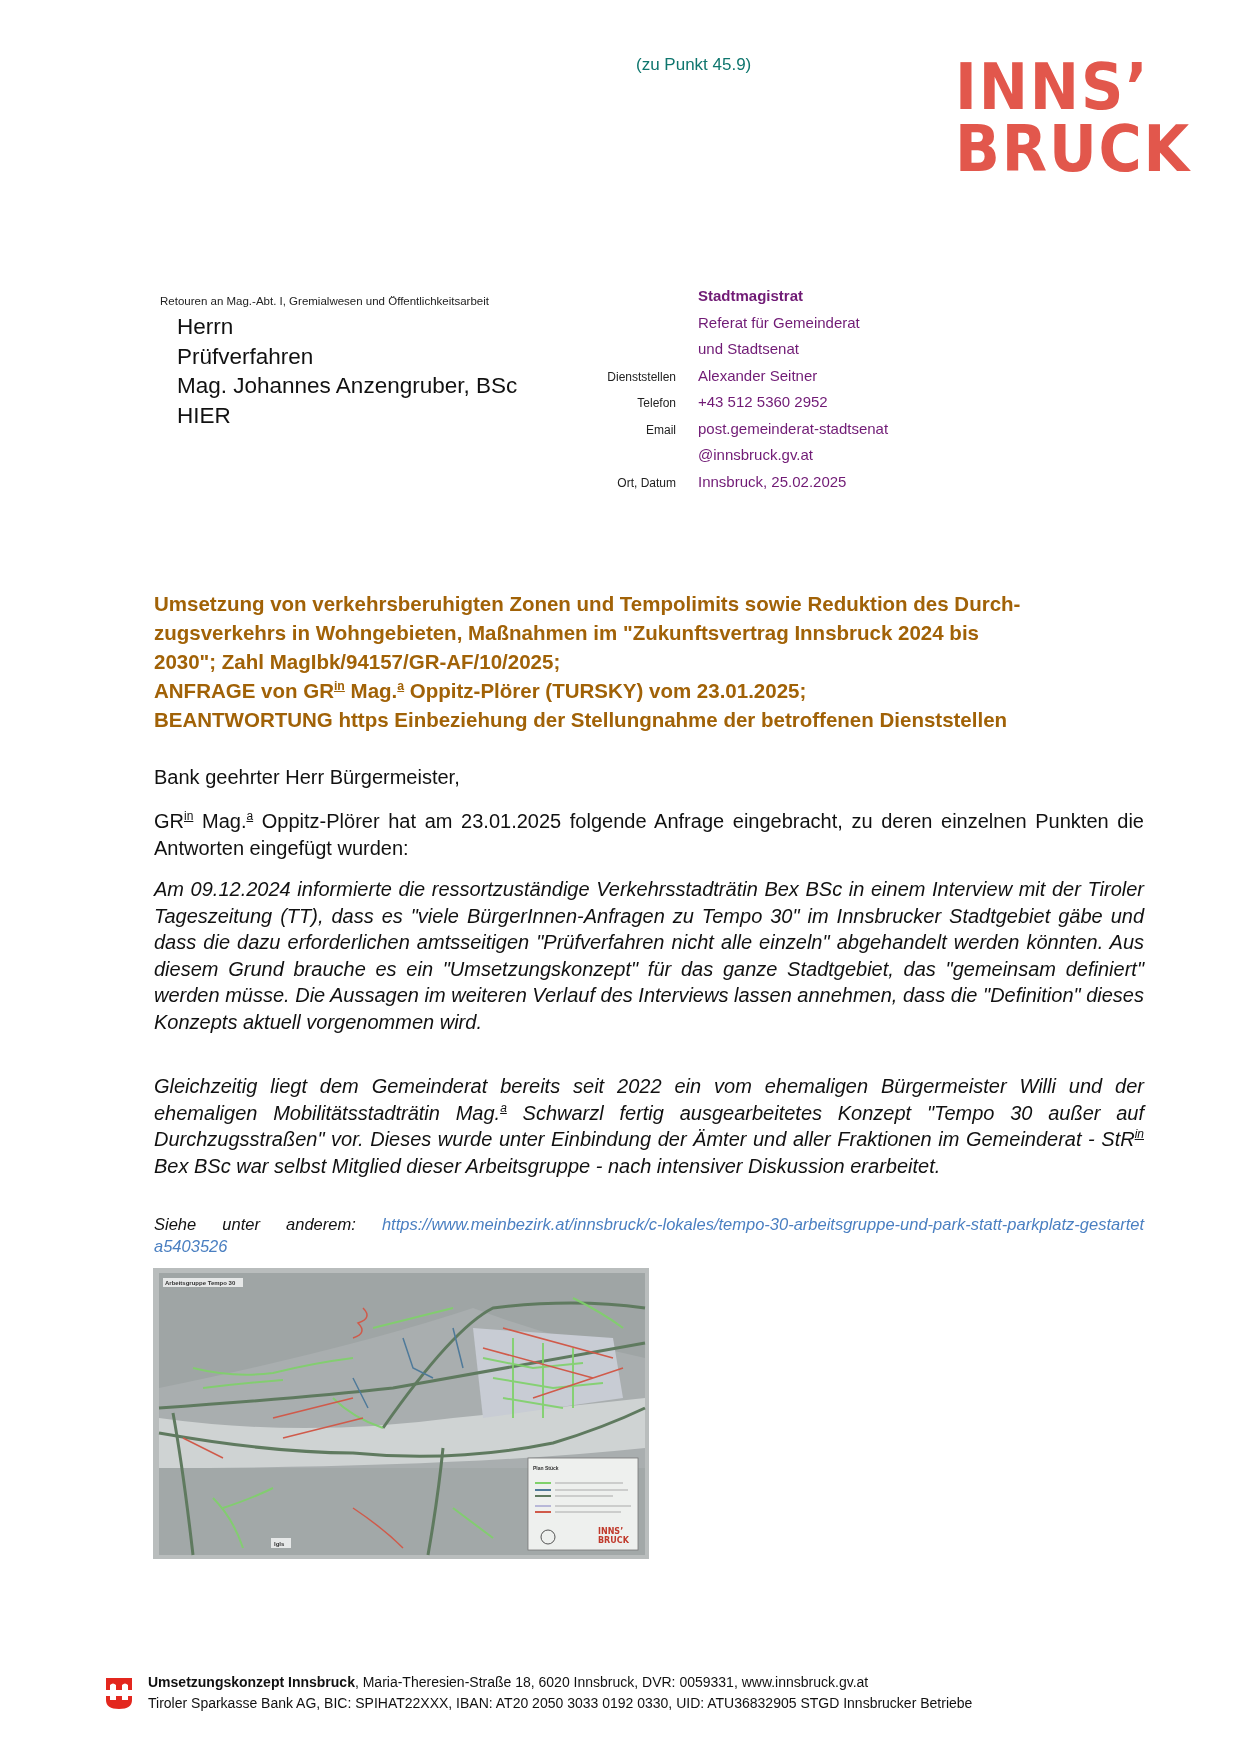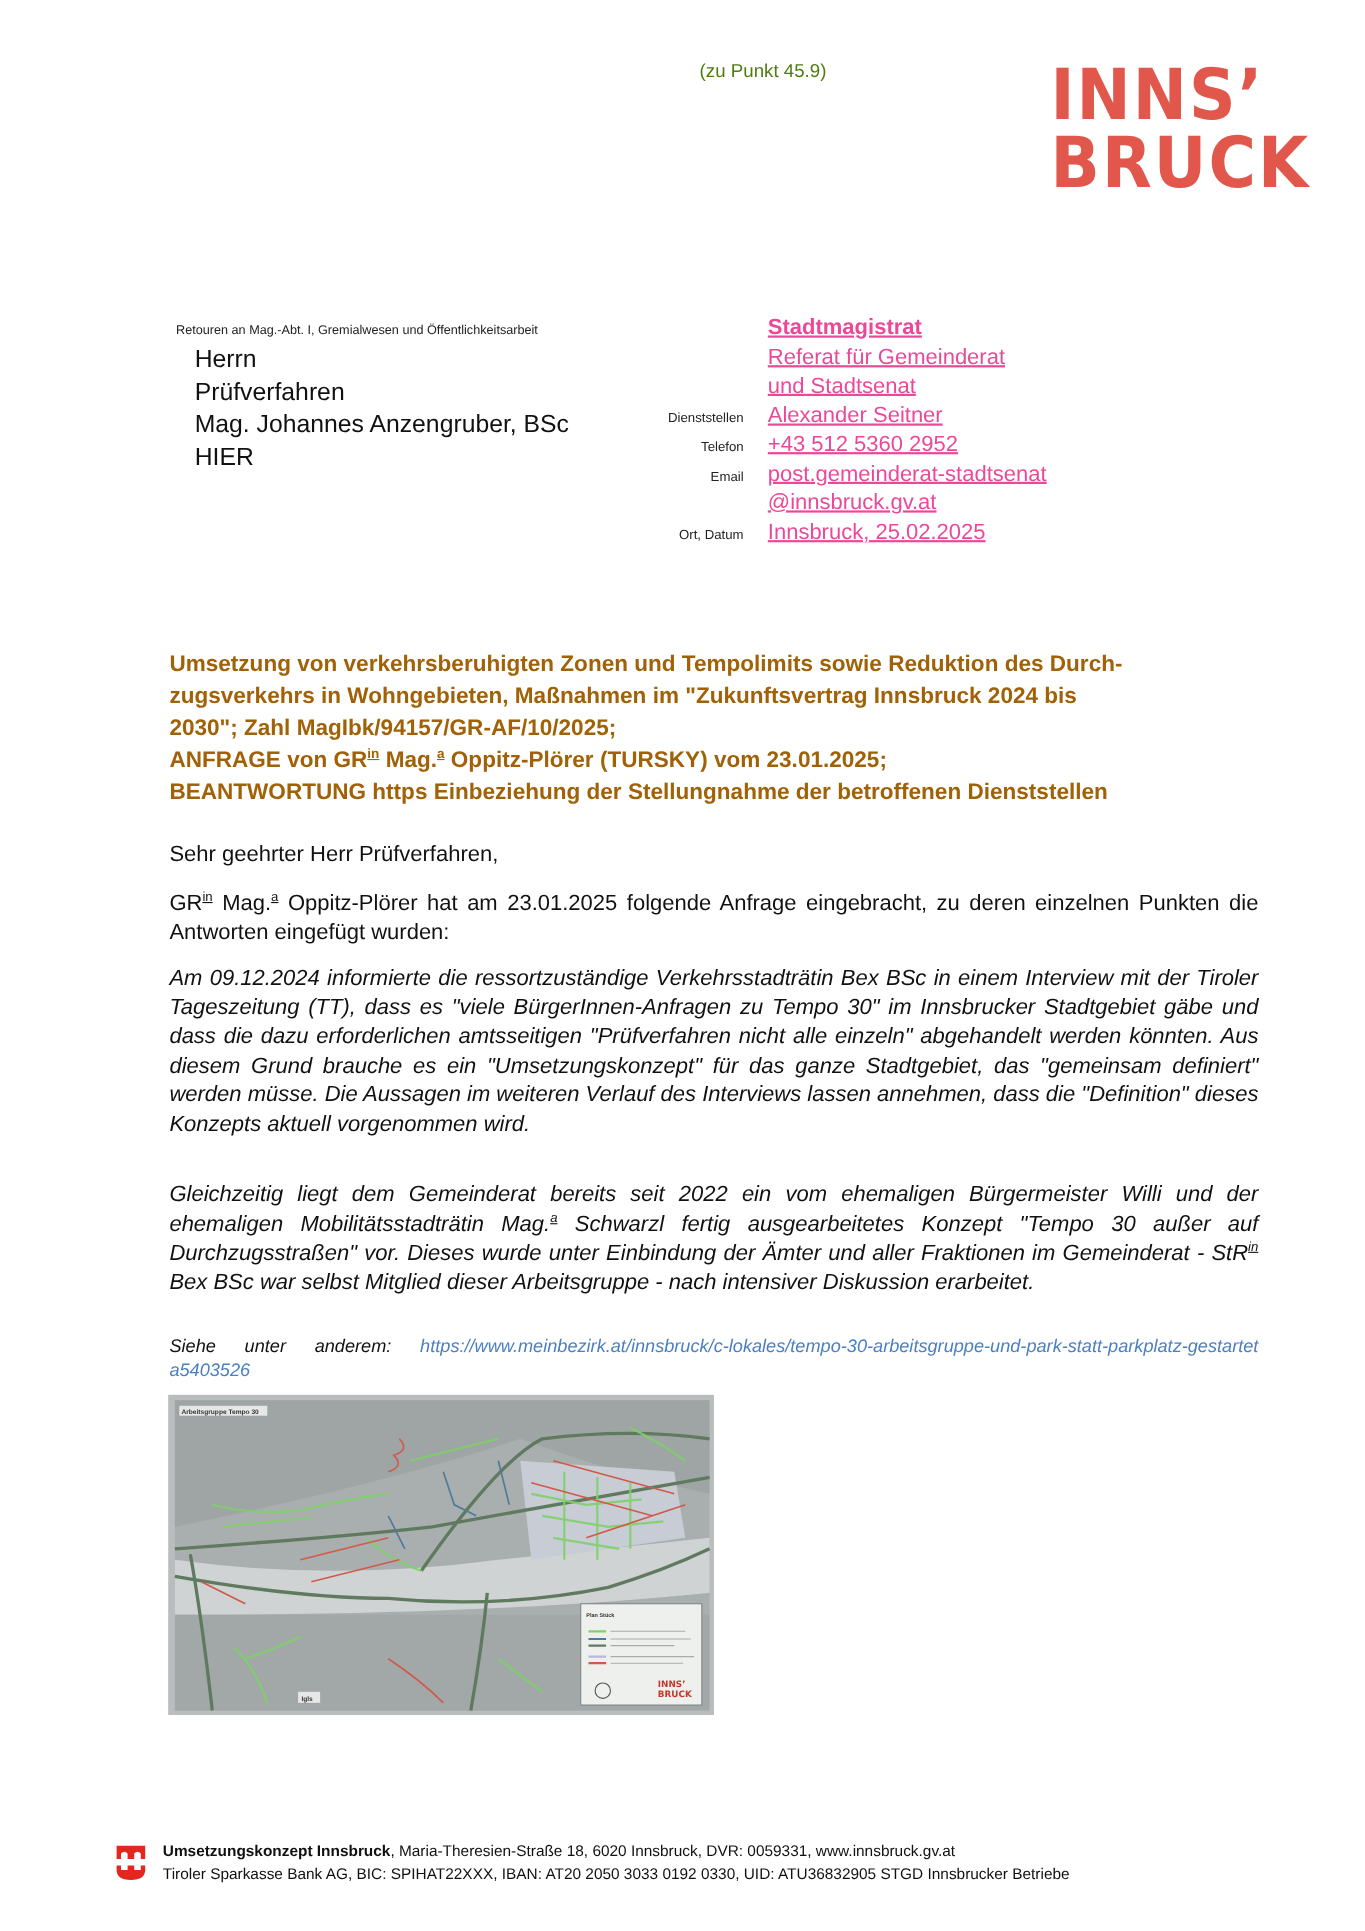--- a/index.html
+++ b/index.html
@@ -1,29 +1,29 @@
 <!DOCTYPE html>
 <html><head>
 <meta charset="utf-8">
 <style>
   html, body { margin: 0; padding: 0; background: #ffffff; }
   body { width: 1241px; height: 1755px; position: relative; overflow: hidden;
          font-family: "Liberation Sans", sans-serif; color: #111; }
   .abs { position: absolute; }
-  .ref-note { left: 636px; top: 55px; font-size: 17px; color: #4d7c0f; }
+  .ref-note { left: 636px; top: 55px; font-size: 17px; color: #0f766e; }
   .logo { left: 955px; top: 56px; width: 240px; height: 124px; color: #e2574c;
           font-family: "DejaVu Sans", sans-serif; font-weight: bold; font-size: 64px;
           line-height: 62px; letter-spacing: 2px; transform: scaleX(0.92); transform-origin: left top; }
   .logo div { white-space: nowrap; }
   .return-line { left: 160px; top: 295px; font-size: 11.5px; color: #222; }
   .recipient { left: 160px; top: 312px; font-size: 22.5px; line-height: 29.5px; color: #111; margin-left: 17px; }
   .sender { left: 560px; top: 287px; }
   .srow { display: flex; align-items: baseline; height: 26.5px; }
   .slabel { width: 116px; text-align: right; font-size: 12px; color: #222; padding-right: 22px; }
-  .sval { font-size: 20px; color: #ec4899; white-space: nowrap; text-decoration: underline; }
+  .sval { font-size: 15px; color: #701a75; white-space: nowrap; }
   .sval.bold { font-weight: bold; }
   .subject { left: 154px; top: 589px; width: 990px; font-size: 20.5px; font-weight: bold;
              line-height: 29px; color: #a16207; }
   .subject sup, .para sup { font-size: 60%; line-height: 0; text-decoration: underline; }
   .salutation { left: 154px; top: 766px; font-size: 20px; color: #111; }
   .para { left: 154px; width: 990px; font-size: 20px; line-height: 26.5px; text-align: justify; color: #111; }
   .p-intro { top: 808px; }
   .p-q1 { top: 876px; font-style: italic; }
   .p-q2 { top: 1073px; font-style: italic; }
   .see-also { left: 154px; top: 1213px; width: 990px; font-size: 16.5px; line-height: 22px; font-style: italic; text-align: justify; }
@@ -88,21 +88,21 @@
 </div>
 
 <div class="abs subject">
   <div>Umsetzung von verkehrsberuhigten Zonen und Tempolimits sowie Reduktion des Durch-</div>
   <div>zugsverkehrs in Wohngebieten, Maßnahmen im "Zukunftsvertrag Innsbruck 2024 bis</div>
   <div>2030"; Zahl MagIbk/94157/GR-AF/10/2025;</div>
   <div><span>ANFRAGE von GR</span><sup>in</sup><span> Mag.</span><sup>a</sup><span> Oppitz-Plörer (TURSKY) vom 23.01.2025;</span></div>
   <div>BEANTWORTUNG https Einbeziehung der Stellungnahme der betroffenen Dienststellen</div>
 </div>
 
-<div class="abs salutation">Sehr geehrter Herr Prüfverfahren,</div>
+<div class="abs salutation">Bank geehrter Herr Bürgermeister,</div>
 
 <div class="abs para p-intro"><span>GR</span><sup>in</sup><span> Mag.</span><sup>a</sup><span> Oppitz-Plörer hat am 23.01.2025 folgende Anfrage eingebracht, zu deren einzelnen Punkten die Antworten eingefügt wurden:</span></div>
 
 <div class="abs para p-q1">Am 09.12.2024 informierte die ressortzuständige Verkehrsstadträtin Bex BSc in einem Interview mit der Tiroler Tageszeitung (TT), dass es "viele BürgerInnen-Anfragen zu Tempo 30" im Innsbrucker Stadtgebiet gäbe und dass die dazu erforderlichen amtsseitigen "Prüfverfahren nicht alle einzeln" abgehandelt werden könnten. Aus diesem Grund brauche es ein "Umsetzungskonzept" für das ganze Stadtgebiet, das "gemeinsam definiert" werden müsse. Die Aussagen im weiteren Verlauf des Interviews lassen annehmen, dass die "Definition" dieses Konzepts aktuell vorgenommen wird.</div>
 
 <div class="abs para p-q2"><span>Gleichzeitig liegt dem Gemeinderat bereits seit 2022 ein vom ehemaligen Bürgermeister Willi und der ehemaligen Mobilitätsstadträtin Mag.</span><sup>a</sup><span> Schwarzl fertig ausgearbeitetes Konzept "Tempo 30 außer auf Durchzugsstraßen" vor. Dieses wurde unter Einbindung der Ämter und aller Fraktionen im Gemeinderat - StR</span><sup>in</sup><span> Bex BSc war selbst Mitglied dieser Arbeitsgruppe - nach intensiver Diskussion erarbeitet.</span></div>
 
 <div class="abs see-also"><span>Siehe unter anderem: </span><span class="link">https://www.meinbezirk.at/innsbruck/c-lokales/tempo-30-arbeitsgruppe-und-park-statt-parkplatz-gestartet a5403526</span></div>
 
 <div class="abs map">

